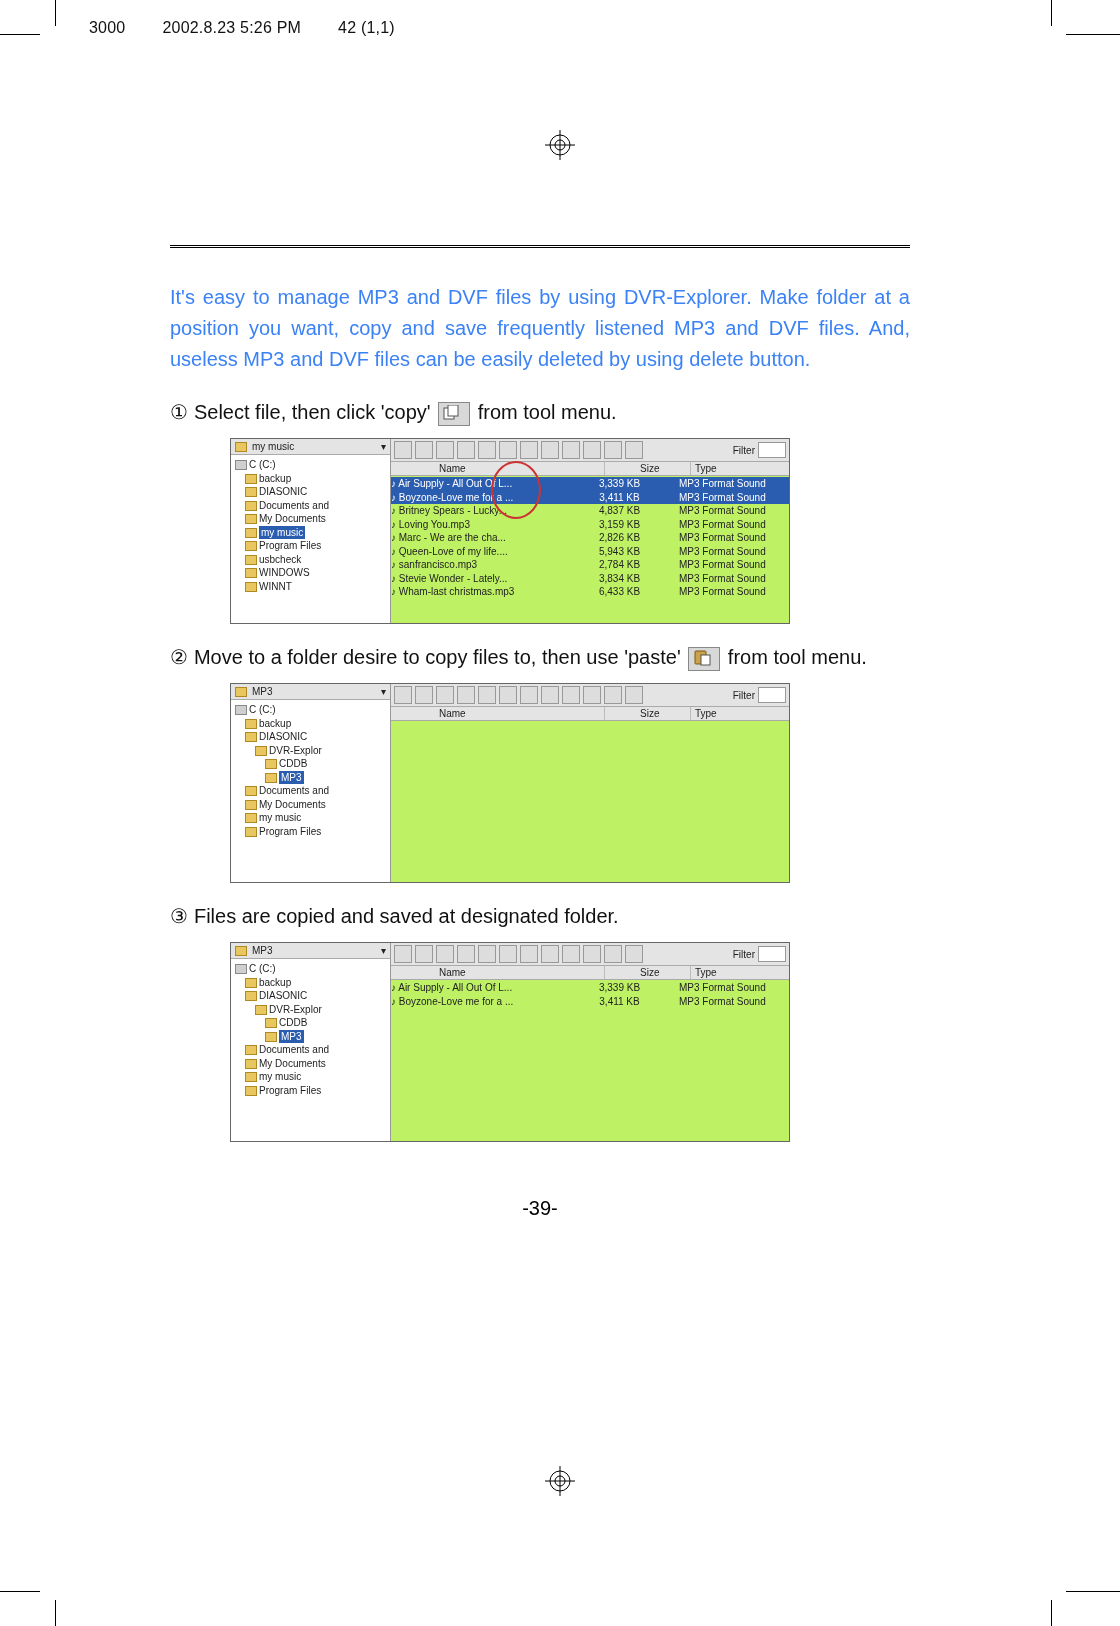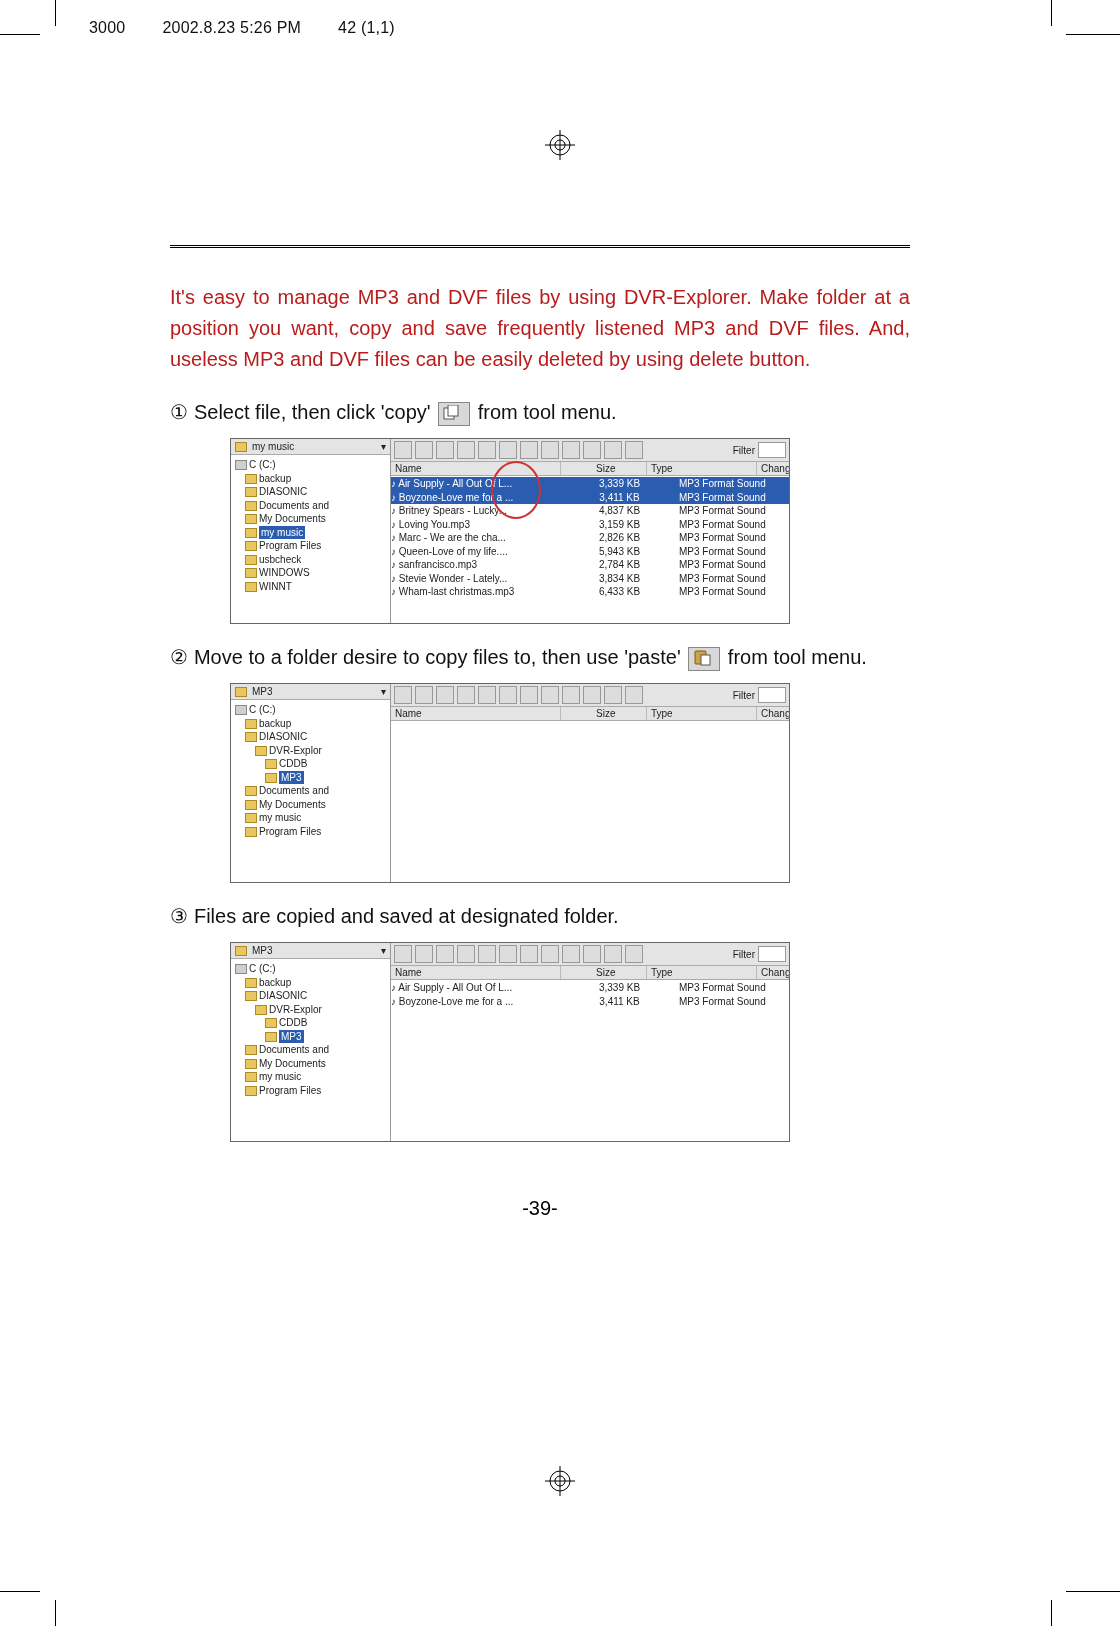--- a/index.html
+++ b/index.html
@@ -75,21 +75,21 @@
     font-size:22px;
     text-align:center;
     padding:8px 4px;
     margin-bottom:28px;
   }
 
   .intro {
     font-size:20px;
     line-height:1.55;
     text-align:justify;
-    color:#b91c1c;
+    color:#3b82f6;
     margin-bottom:22px;
   }
 
   .step {
     font-size:20px;
     line-height:1.55;
     color:#111;
     margin: 6px 0 10px 0;
     display:flex;
     align-items:flex-start;
@@ -144,21 +144,21 @@
   .tree-body {
     padding:3px 4px;
     line-height:1.35;
   }
   .tree-body div { white-space:nowrap; }
   .ind1{padding-left:10px;} .ind2{padding-left:20px;} .ind3{padding-left:30px;}
   .sel { background:#2a5db0; color:#fff; padding:0 2px; display:inline-block;}
 
   .list-pane {
     flex:1;
-    background:#ffffff;
+    background:#bef264;
     display:flex;
     flex-direction:column;
     overflow:hidden;
   }
   .toolbar {
     background:#e4e4e4;
     border-bottom:1px solid #aaa;
     padding:2px 3px;
     display:flex;
     gap:3px;
@@ -171,20 +171,21 @@
     background:#ddd;
     display:inline-block;
   }
   .filterlbl{margin-left:auto;}
   .filterbox{width:26px;height:14px;border:1px solid #999;background:#fff;}
   .cols {
     display:flex;
     background:#e4e4e4;
     border-bottom:1px solid #aaa;
     font-size:10px;
+    padding-left:44px;
   }
   .cols span{padding:1px 4px;border-right:1px solid #bbb;box-sizing:border-box;}
   .c-name{flex:0 0 170px;}
   .c-size{flex:0 0 55px;margin-left:31px;}
   .c-type{flex:0 0 110px;}
   .c-chg{flex:1;}
   .rows{flex:1;overflow:hidden;padding:1px 0;}
   .row{display:flex;font-size:10px;line-height:1.35;}
   .row span{padding:0 0;box-sizing:border-box;overflow:hidden;white-space:nowrap;}
   .row .c-name{flex:0 0 170px;}

